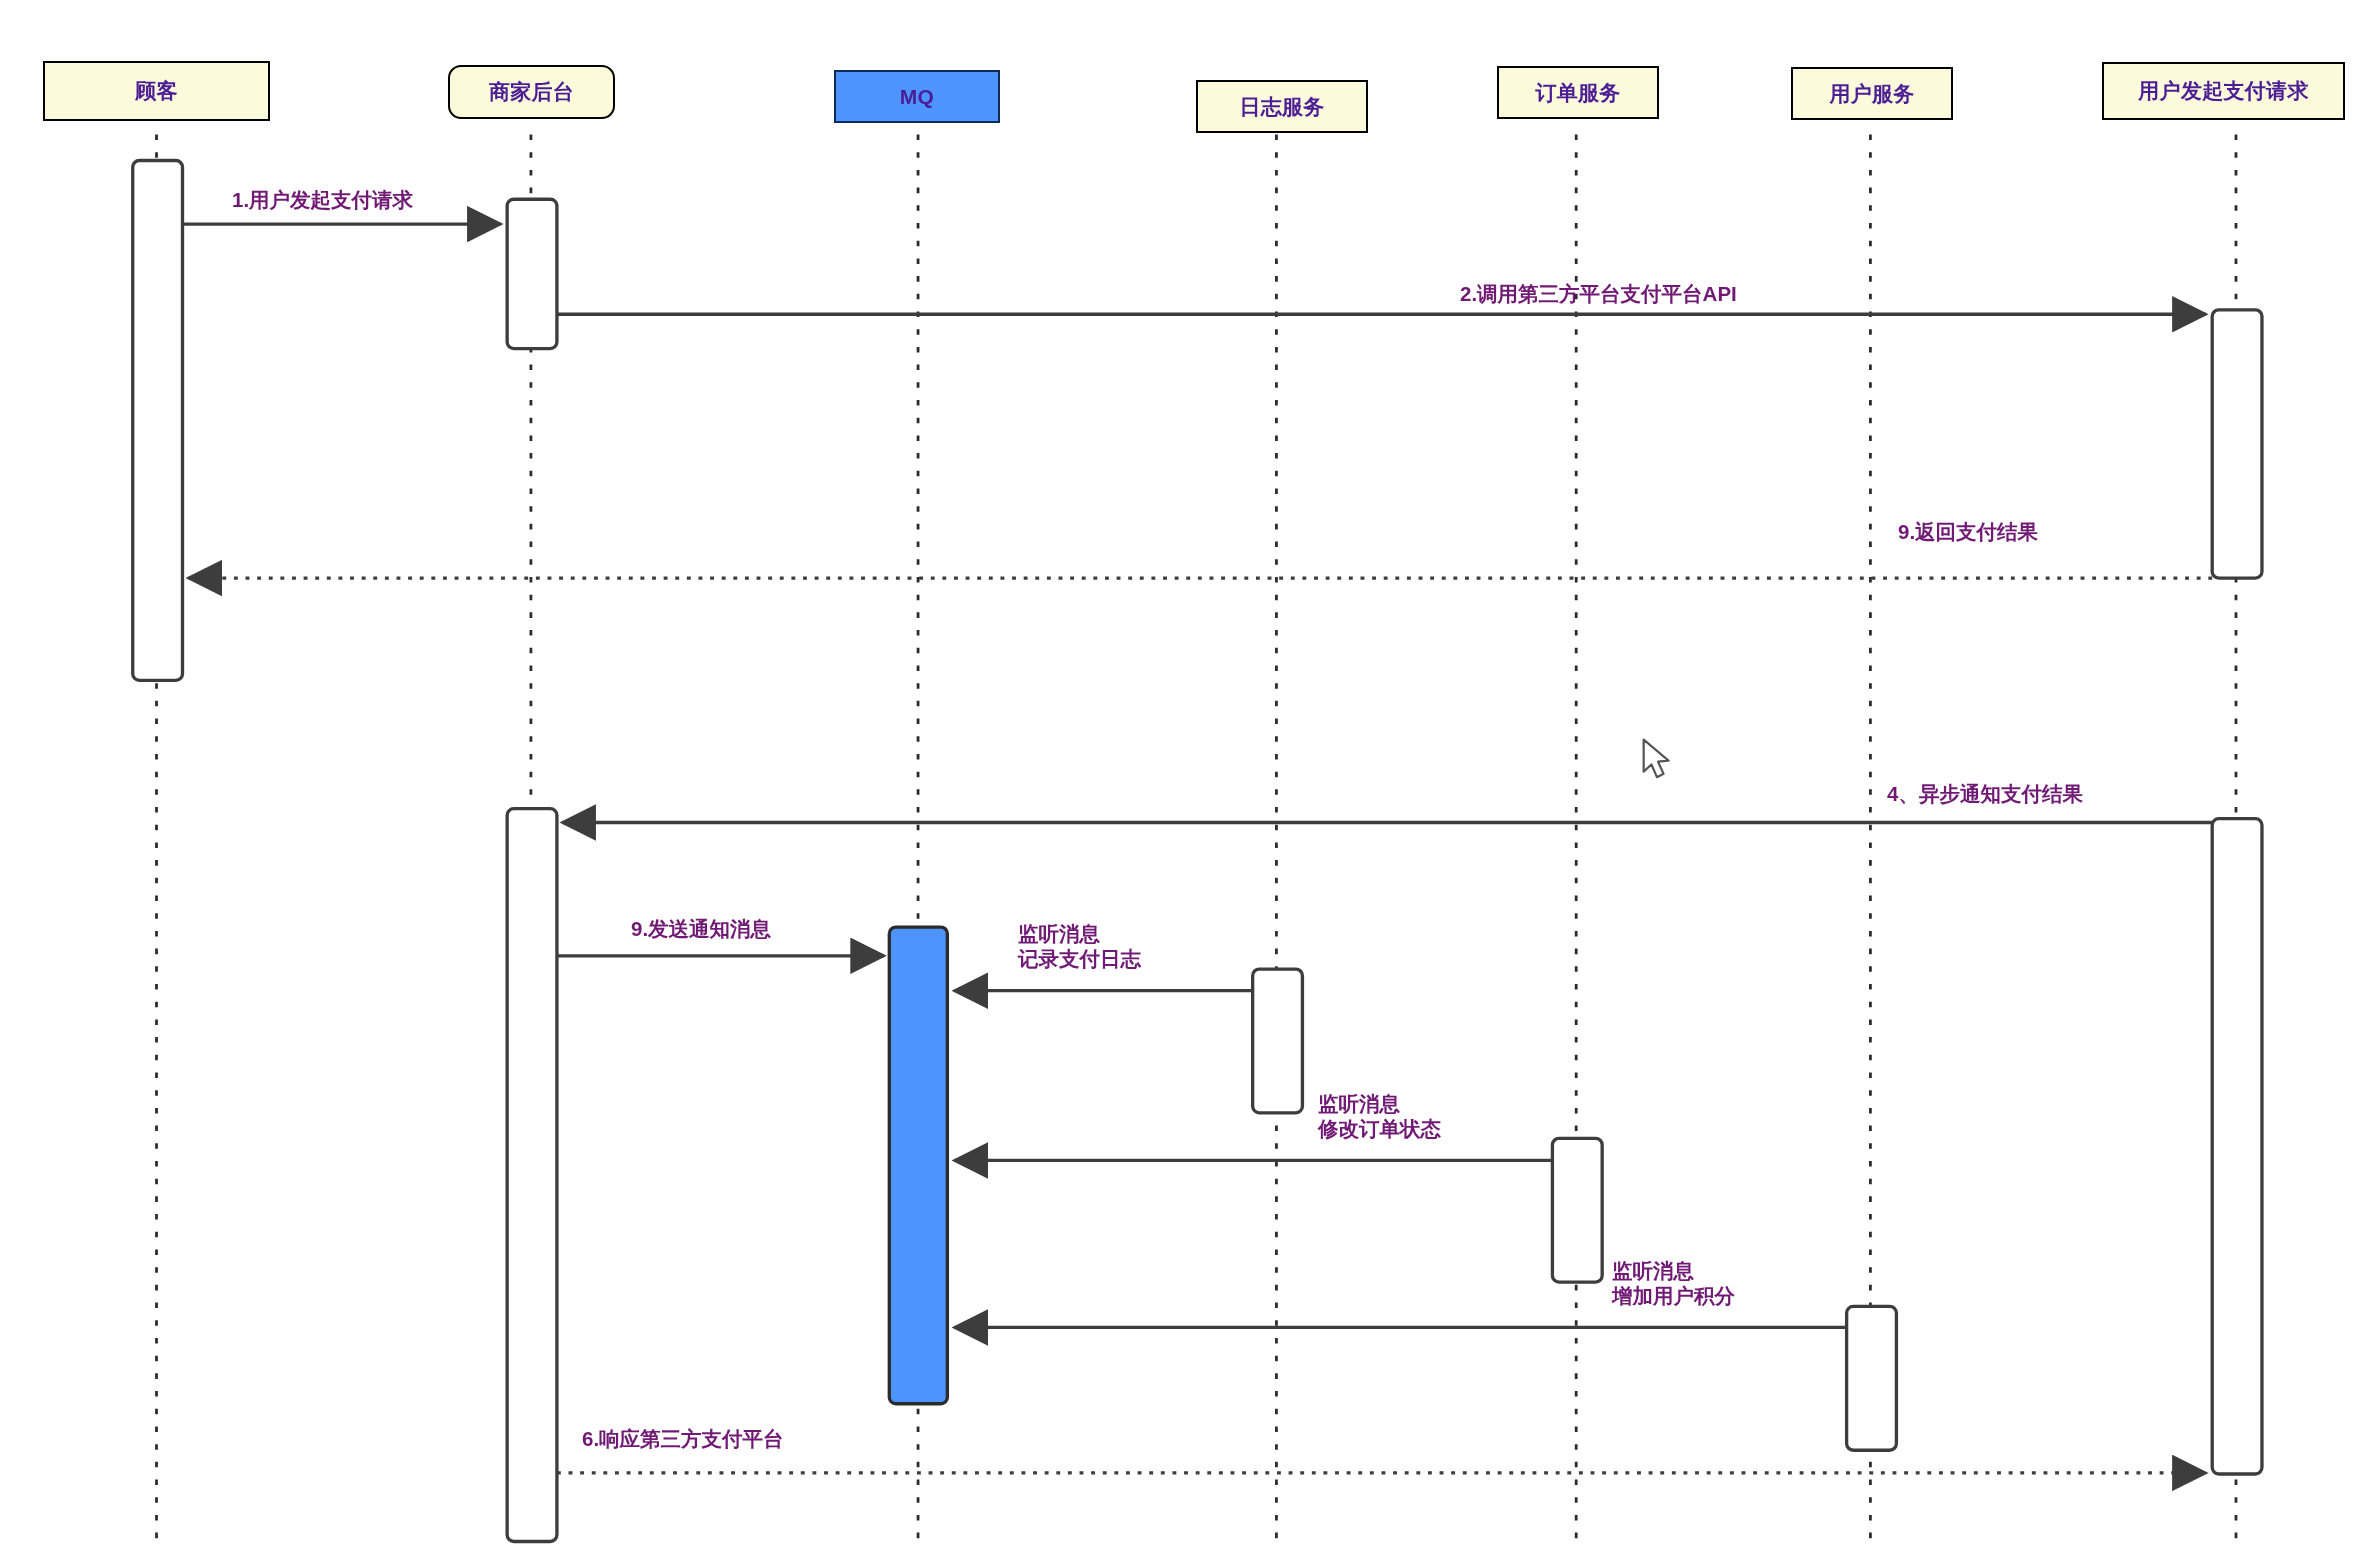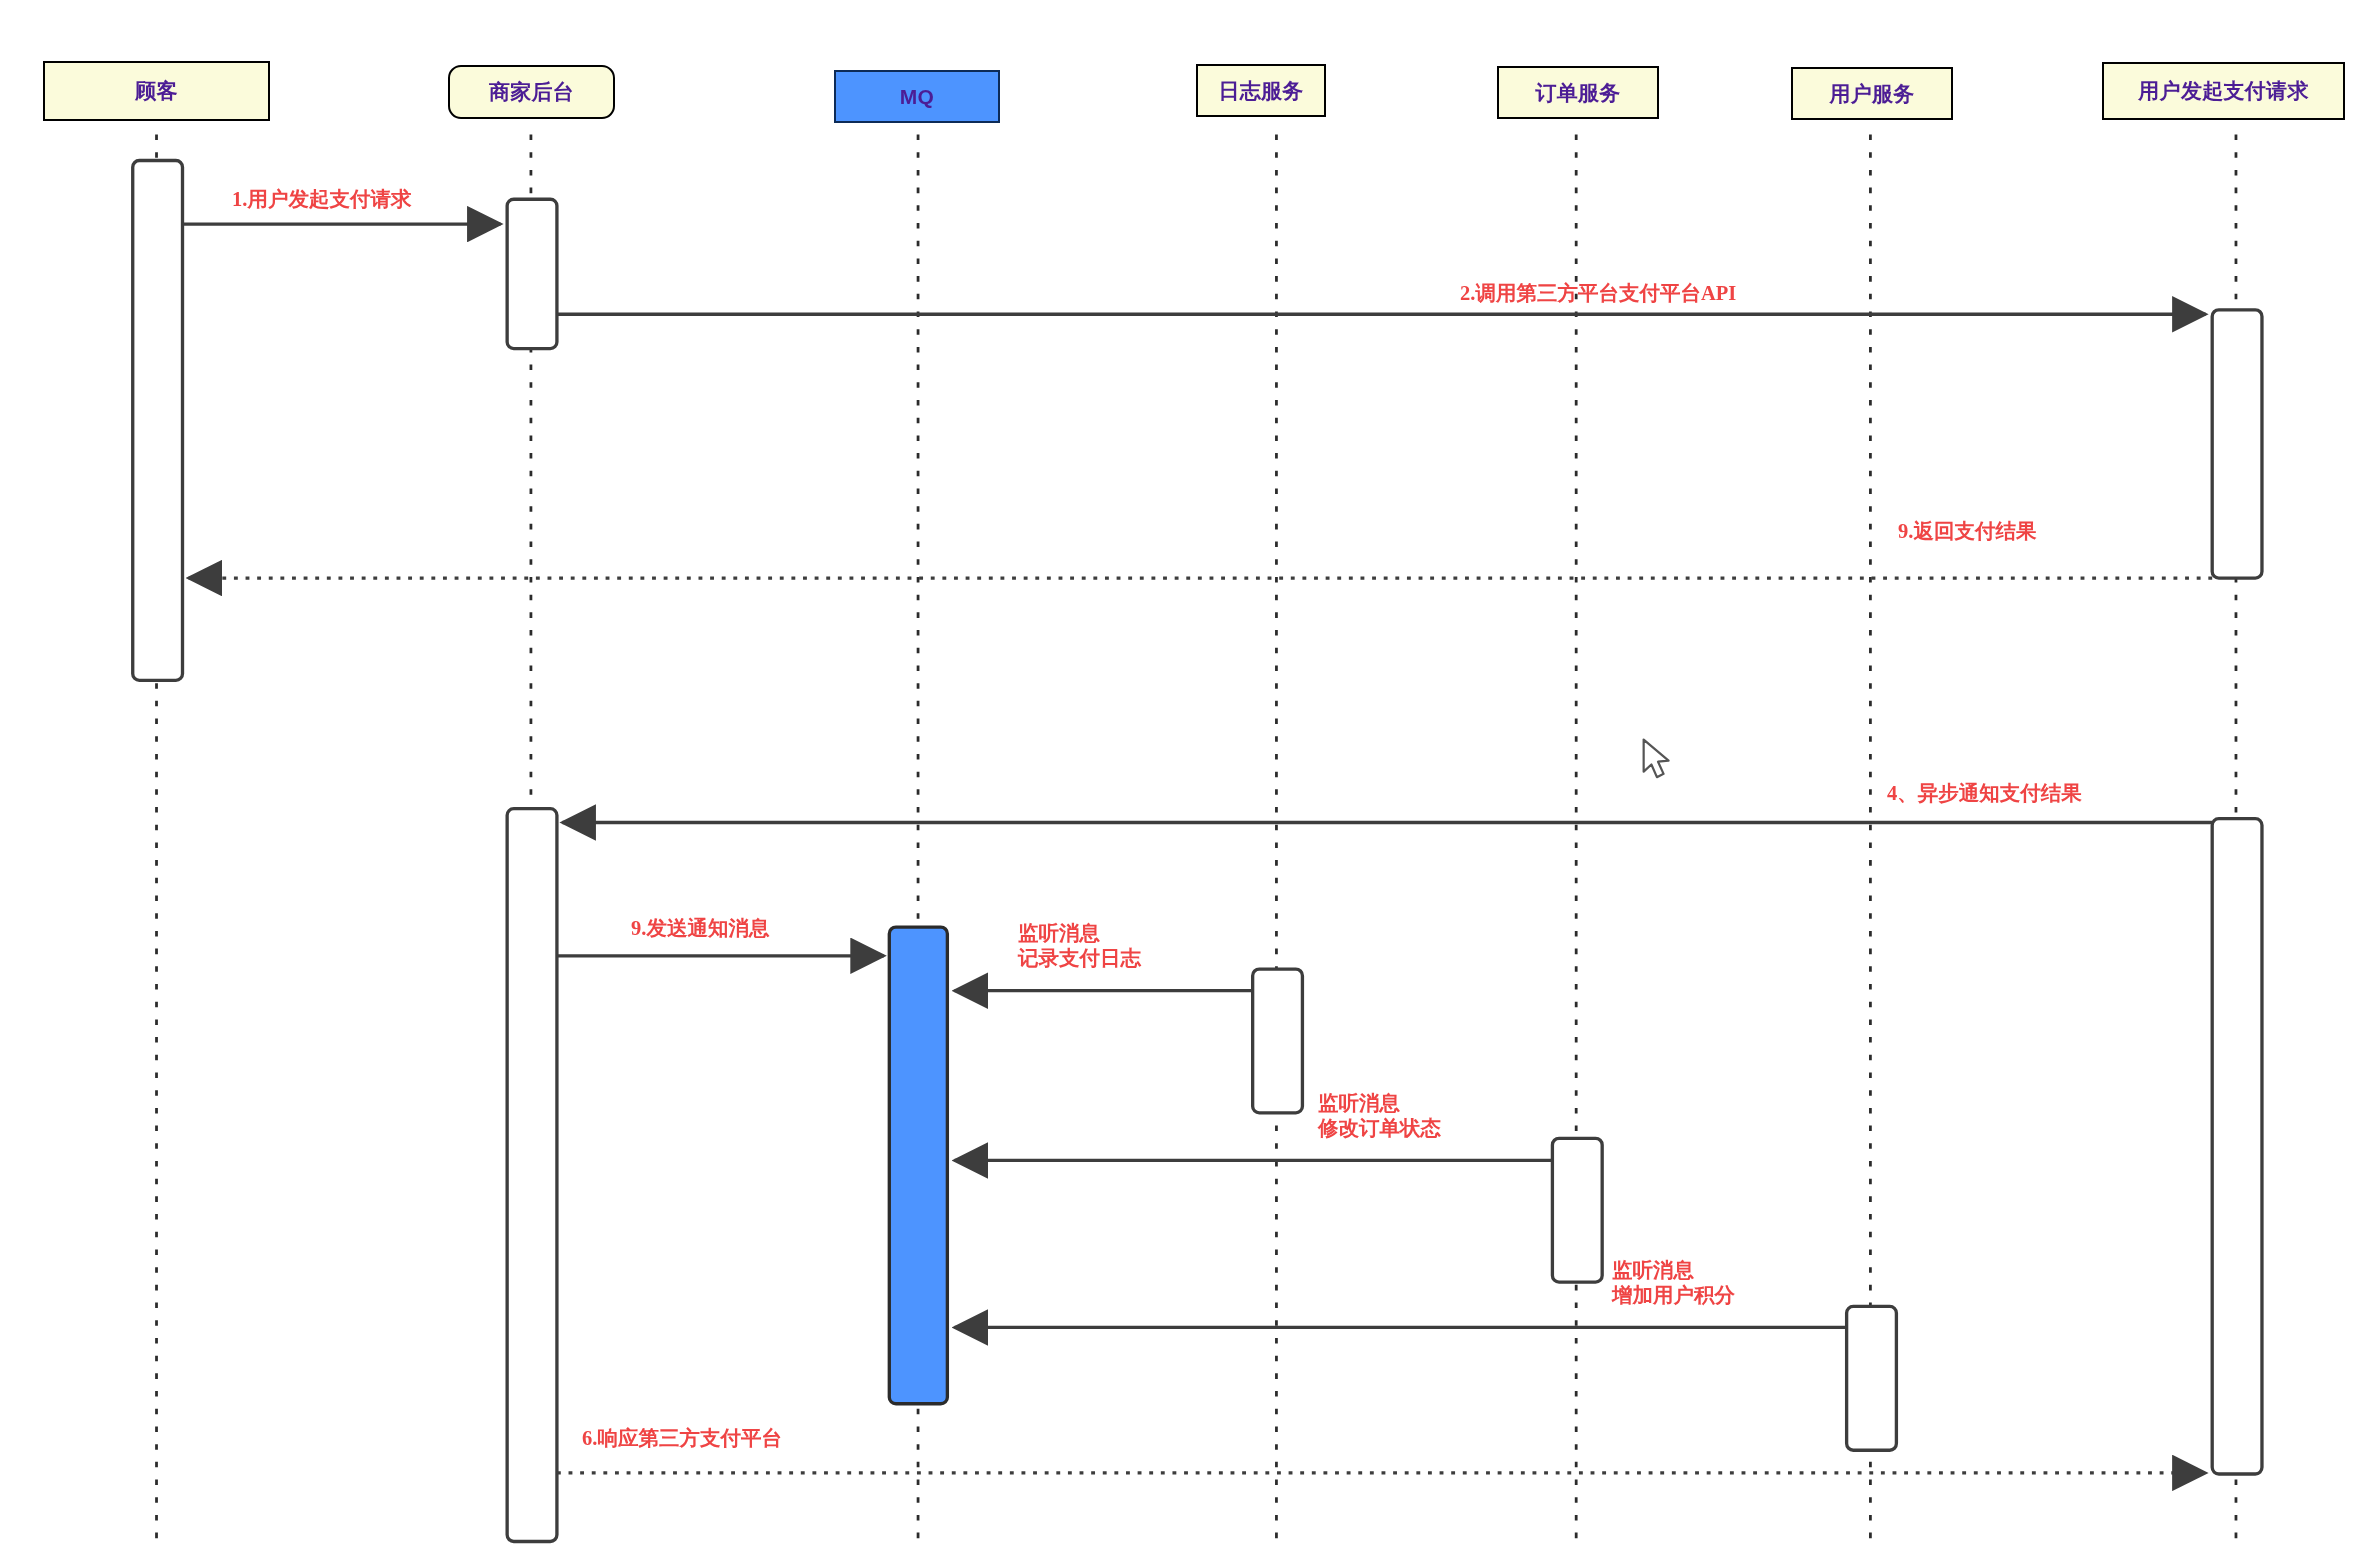--- a/index.html
+++ b/index.html
@@ -43,22 +43,21 @@
   }
   .msg-label {
     position: absolute;
     font-size: 20.5px;
     font-weight: bold;
     color: #3d3d3d;
     white-space: nowrap;
     line-height: 1.22;
   }
   .msg-label.dark {
-    color: #ef4444;
-    font-family: Liberation Serif, serif;
+    color: #701a75;
   }
   .msg-label.center {
     text-align: left;
   }
 </style>
 </head>
 <body>
 
 <div id="canvas">
 
@@ -123,21 +122,21 @@
   </div>
 
   <div class="actor-box" style="left:448px; top:65px; width:167px; height:54px;border-radius:13px;">
     <span>商家后台</span>
   </div>
 
   <div class="actor-box accent" style="left:834px; top:70px; width:166px; height:53px;">
     <span>MQ</span>
   </div>
 
-  <div class="actor-box" style="left:1196px; top:64px; width:130px; height:53px;">
+  <div class="actor-box" style="left:1196px; top:80px; width:172px; height:53px;">
     <span>日志服务</span>
   </div>
 
   <div class="actor-box" style="left:1497px; top:66px; width:162px; height:53px;">
     <span>订单服务</span>
   </div>
 
   <div class="actor-box" style="left:1791px; top:67px; width:162px; height:53px;">
     <span>用户服务</span>
   </div>

